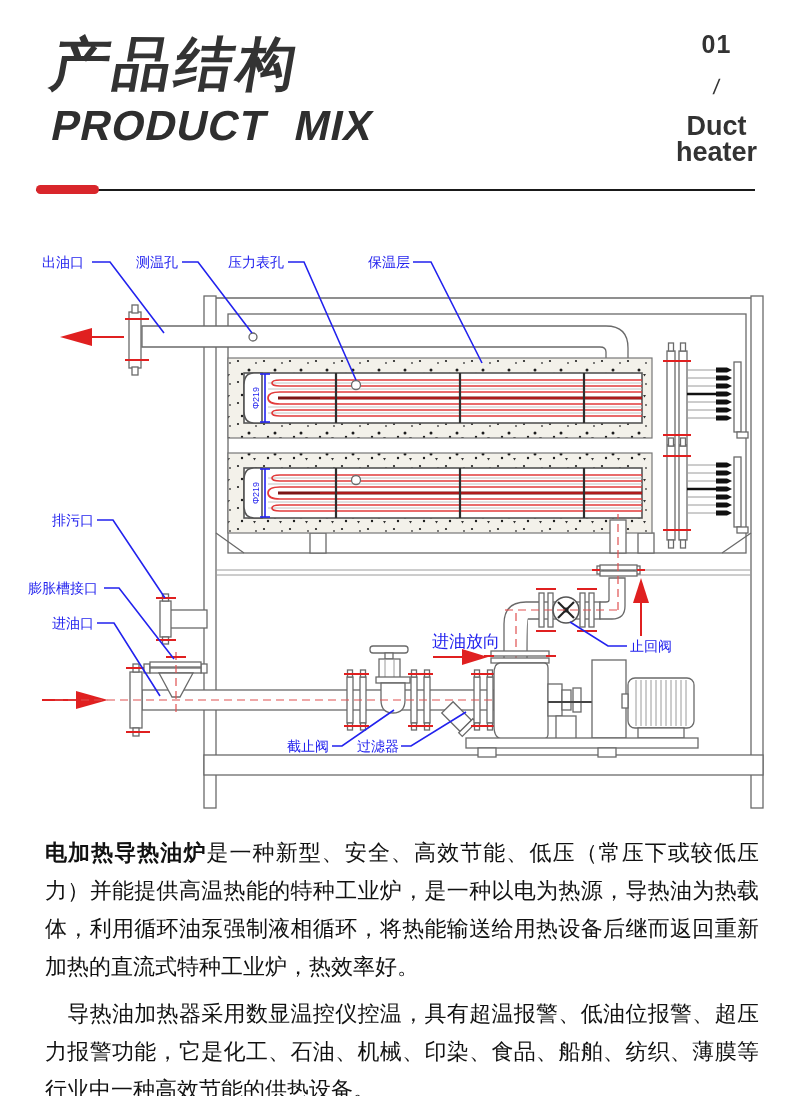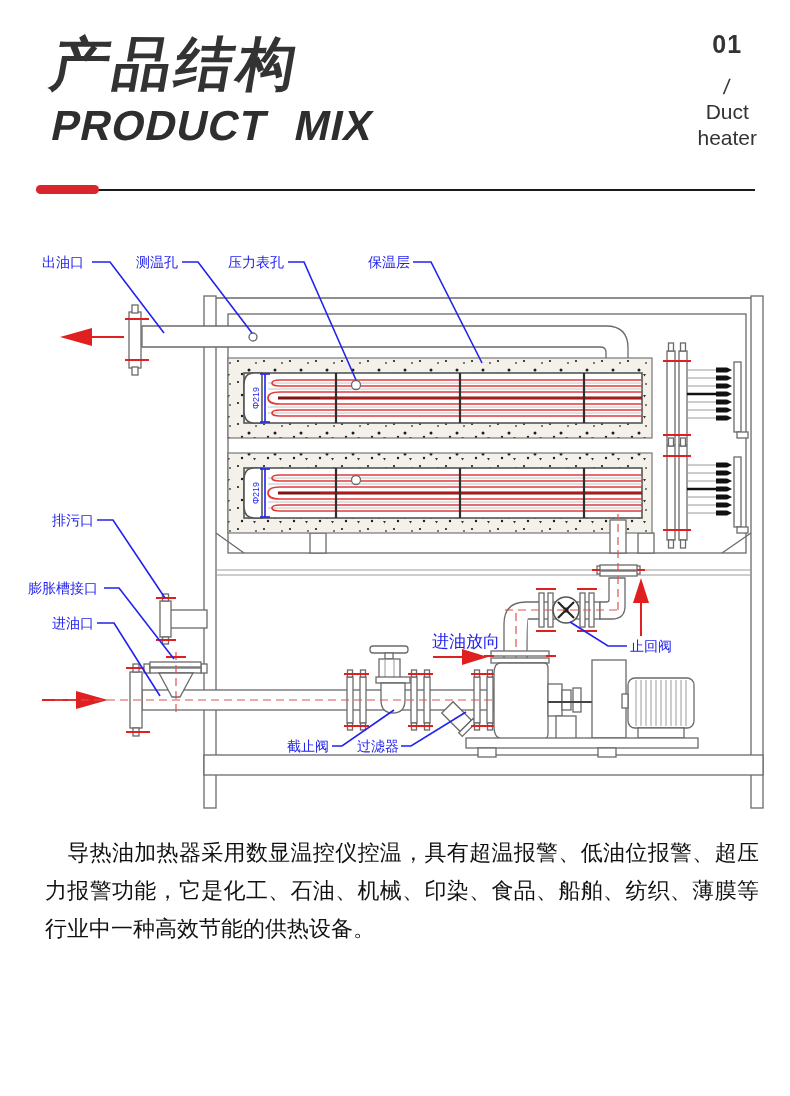--- a/index.html
+++ b/index.html
@@ -13,21 +13,21 @@
   
   .title-cn{position:absolute;left:45px;top:26px;font-size:58px;font-weight:900;
             color:var(--title_dark);transform:skewX(-10deg);transform-origin:left bottom;
             letter-spacing:4px;white-space:nowrap;}
   .title-en{position:absolute;left:47px;top:102px;font-size:42px;font-weight:800;
             color:#2e2e2e;transform:skewX(-12deg);transform-origin:left bottom;
             letter-spacing:1px;word-spacing:16px;white-space:nowrap;}
   .header-right{position:absolute;right:33px;top:30px;text-align:center;color:#333;}
   .page-number{font-size:25px;font-weight:700;letter-spacing:1px;}
   .slash{font-size:21px;margin-top:16px;transform:skewX(-8deg);}
-  .category{font-size:21px;font-weight:400;line-height:26px;}
+  .category{margin-top:14px;font-size:27px;font-weight:700;line-height:26px;}
   .divider-line{position:absolute;left:36px;top:189px;width:719px;height:2px;background:#1a1a1a;}
   .divider-pill{position:absolute;left:36px;top:185px;width:63px;height:9px;border-radius:5px;
                 background:var(--accent_red);}
   
   .diagram{position:absolute;left:0;top:240px;}
   .d-ln{stroke:var(--line_gray);stroke-width:1.3;fill:none;}
   .d-w{fill:#fff;stroke:var(--line_gray);stroke-width:1.3;}
   .d-w2{fill:#fff;stroke:#555;stroke-width:1.6;}
   .thin{stroke:#9a9a9a;stroke-width:1;fill:none;}
   .gray-tube{stroke:#c2c2c2;stroke-width:1;fill:none;}
@@ -404,16 +404,17 @@
     <g>
       <line class="red-t" x1="433" y1="657" x2="462" y2="657" stroke-width="2.5"></line>
       <polygon class="red-f" points="488,657 462,649 462,665"></polygon>
     </g>
     <text class="lbl" x="630" y="651">止回阀</text>
     <text class="lbl" x="287" y="751">截止阀</text>
     <text class="lbl" x="357" y="751">过滤器</text>
   </svg>
 
   <div class="desc">
+    <p><strong>电加热导热油炉</strong><span>是一种新型、安全、高效节能、低压（常压下或较低压力）并能提供高温热能的特种工业炉，是一种以电为热源，导热油为热载体，利用循环油泵强制液相循环，将热能输送给用热设备后继而返回重新加热的直流式特种工业炉，热效率好。</span></p>
     <p>　导热油加热器采用数显温控仪控温，具有超温报警、低油位报警、超压力报警功能，它是化工、石油、机械、印染、食品、船舶、纺织、薄膜等行业中一种高效节能的供热设备。</p>
   </div>
 
 </div>
 
 </body></html>

